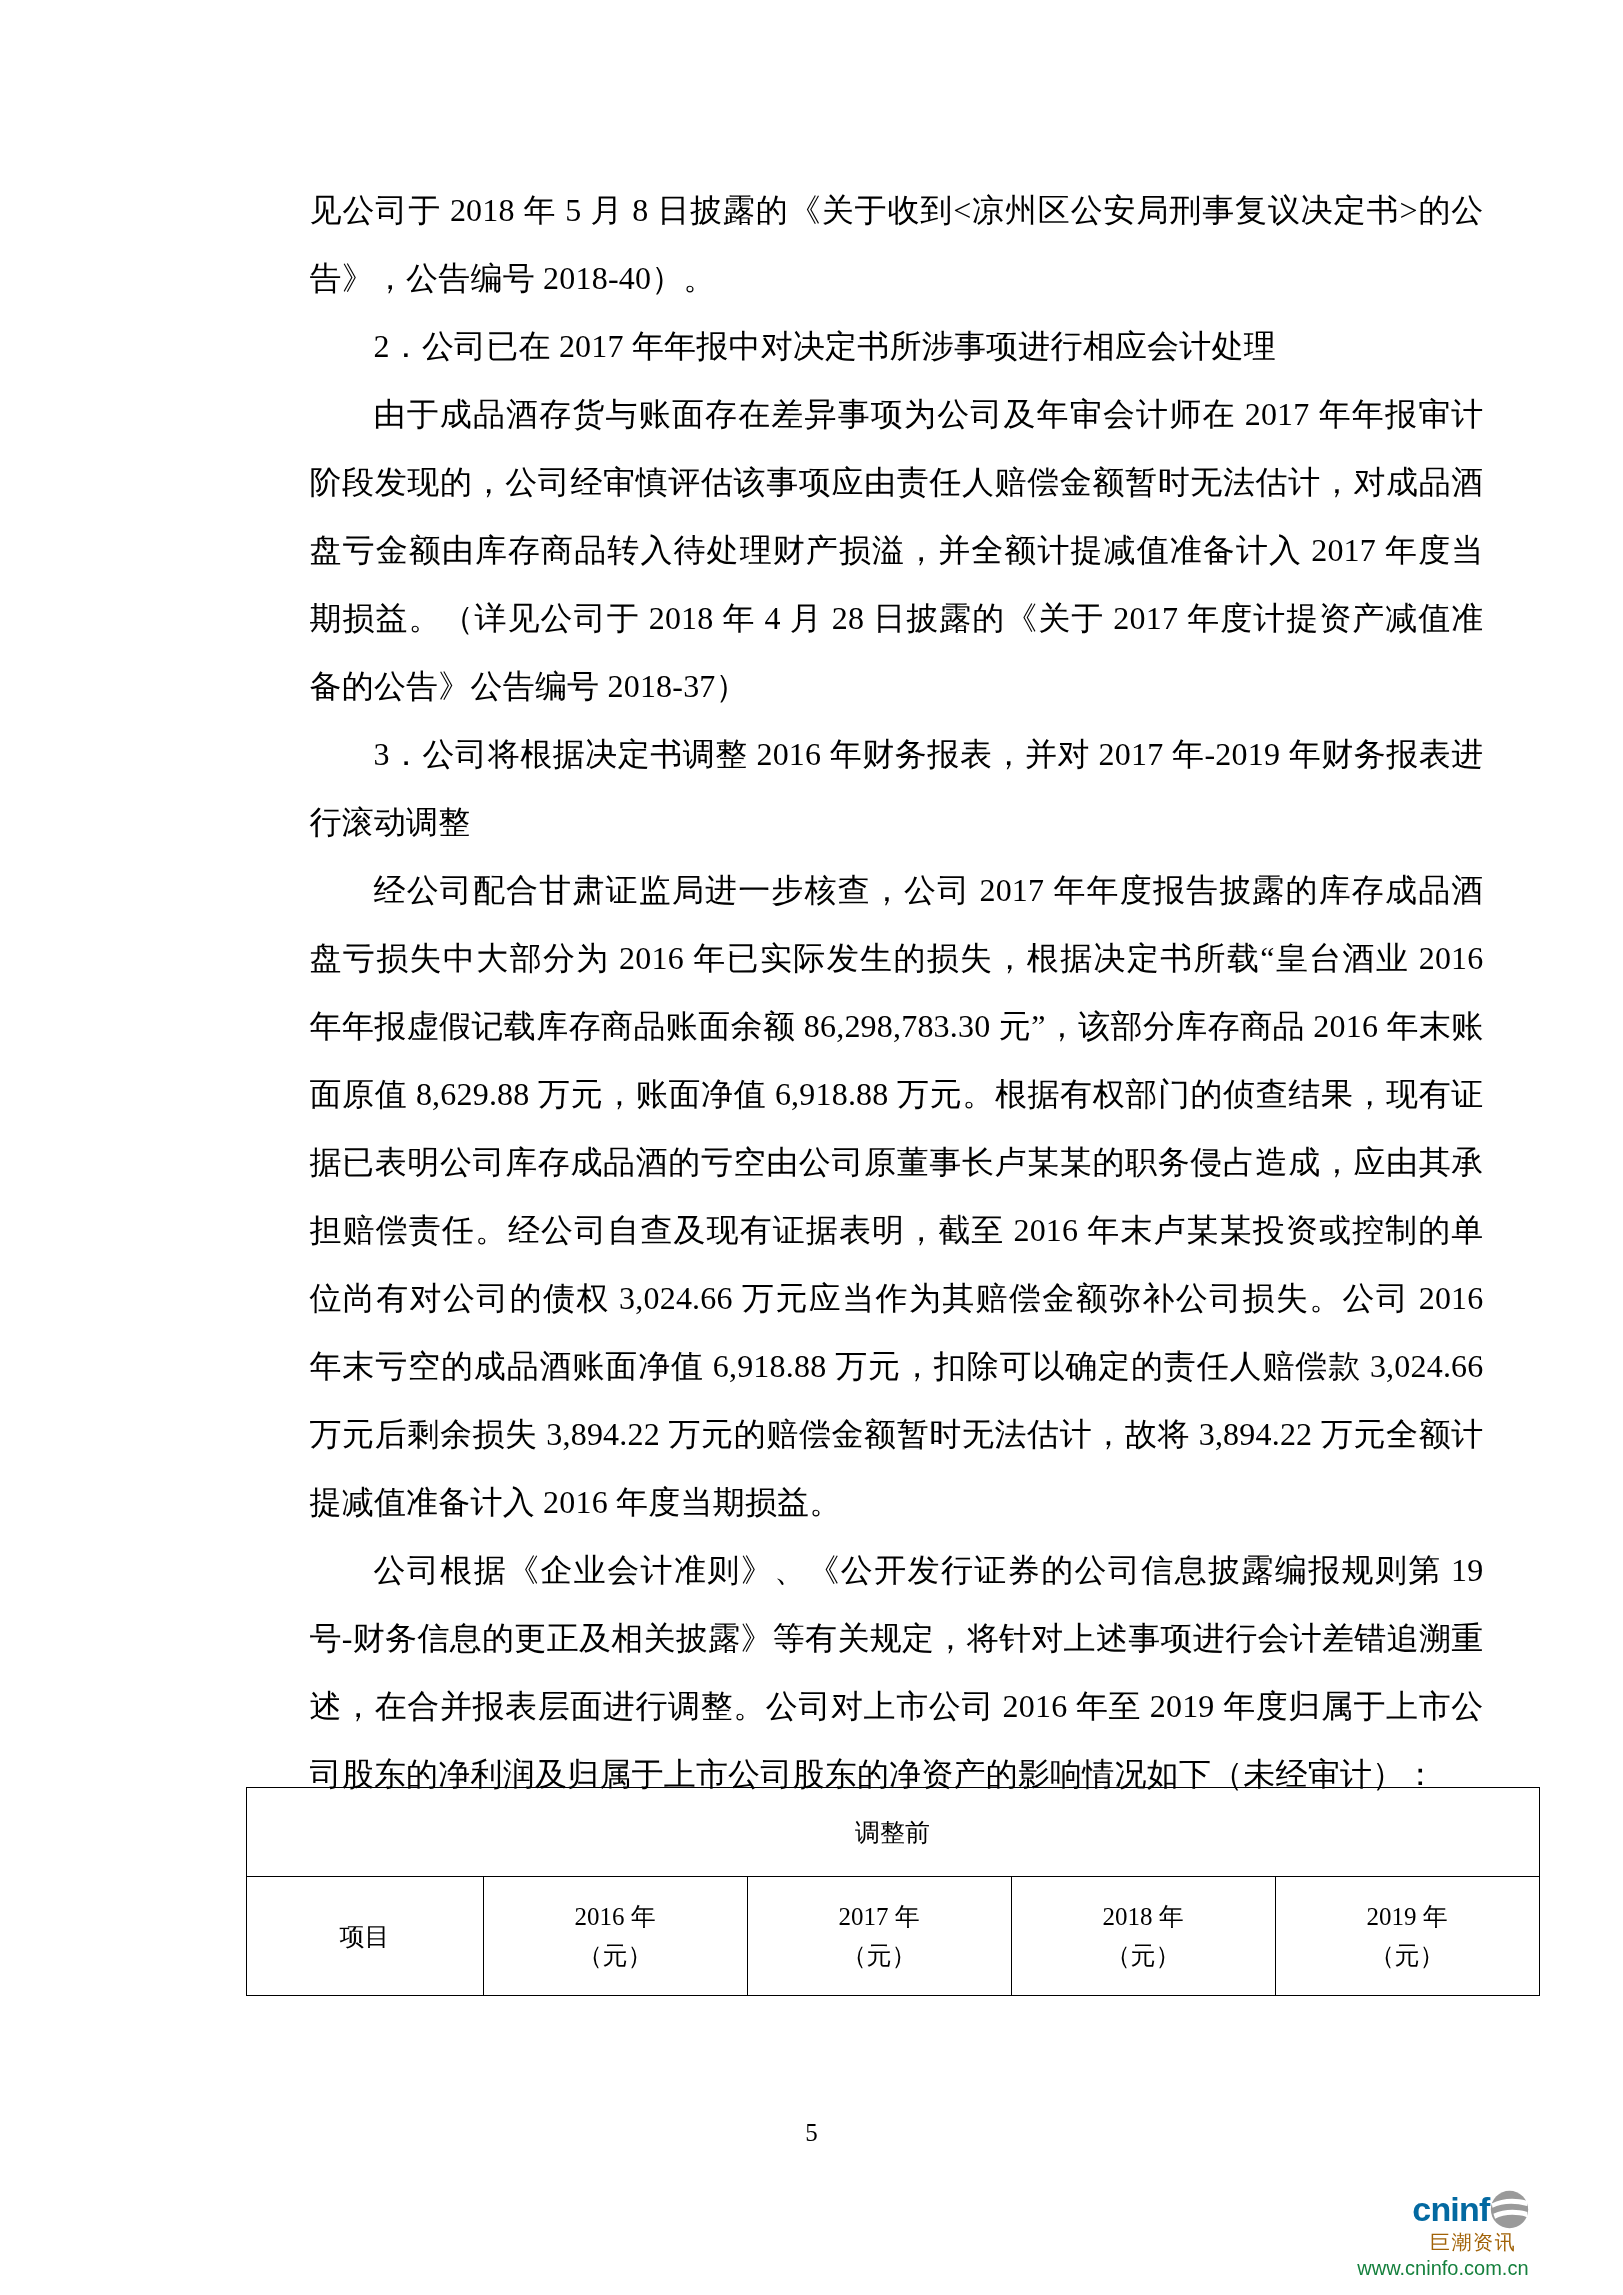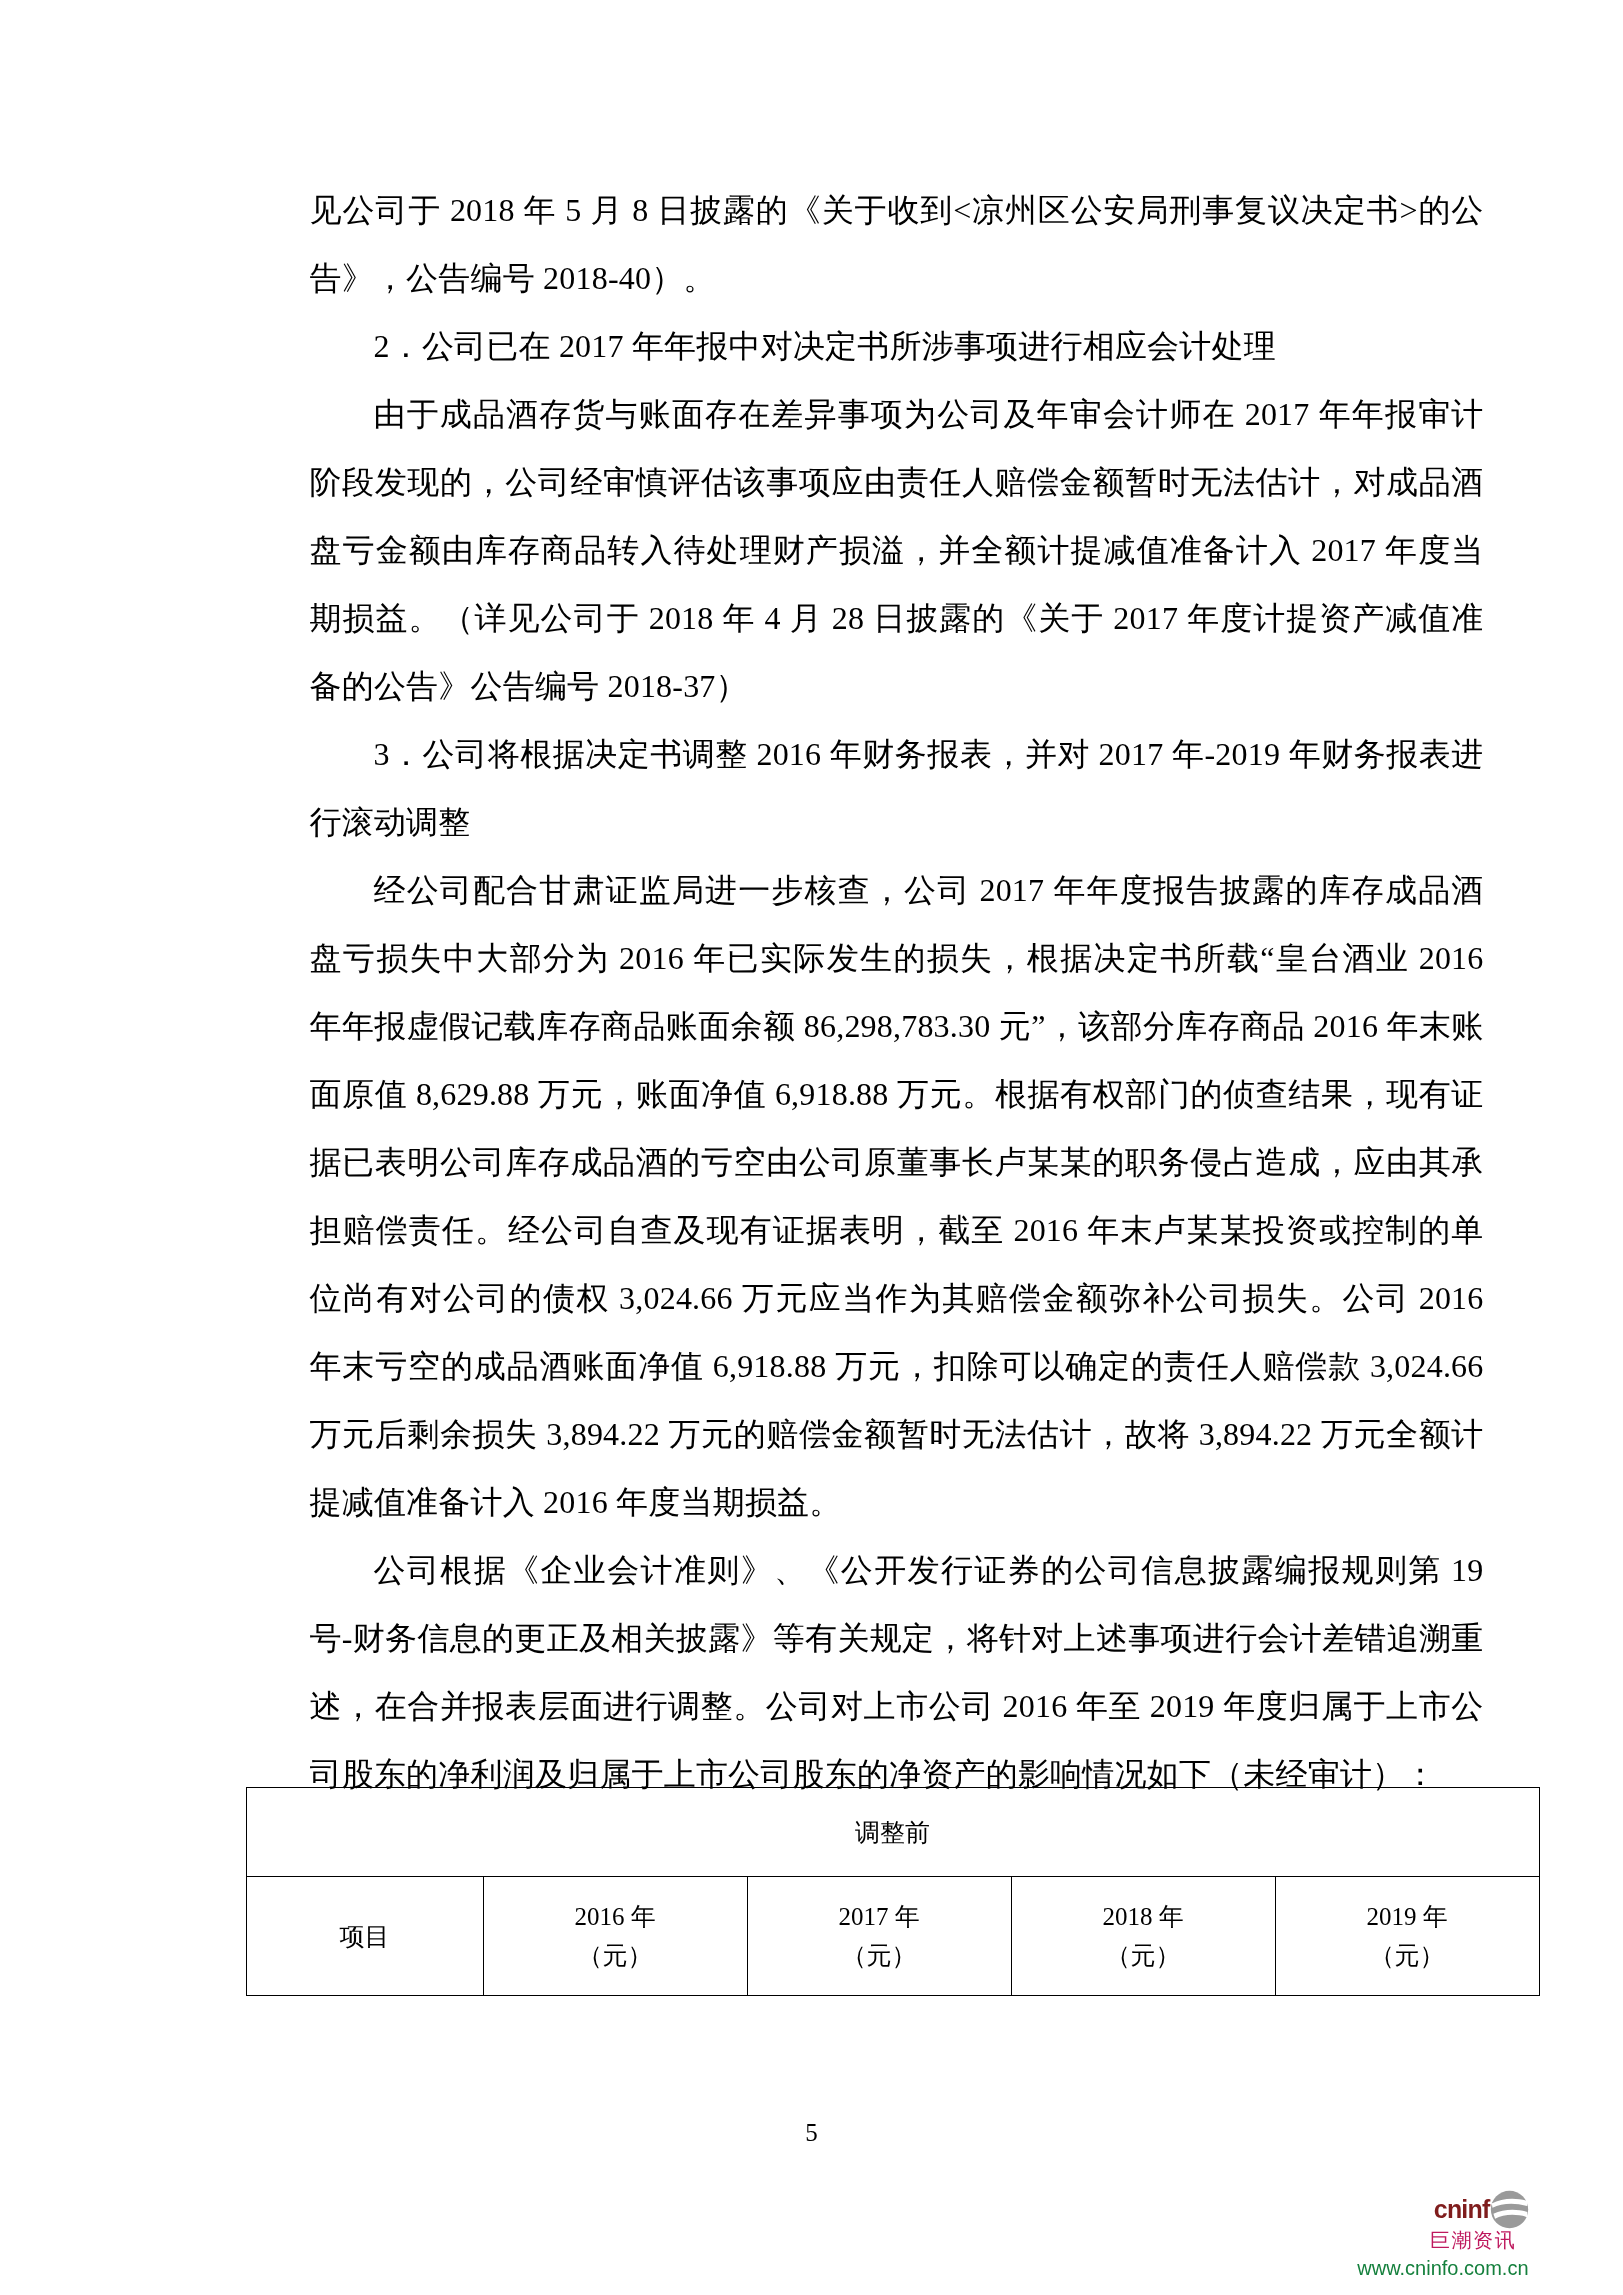--- a/index.html
+++ b/index.html
@@ -115,37 +115,37 @@
     user-select: none;
   }
   .wm-row {
     display: flex;
     align-items: center;
     justify-content: flex-end;
     gap: 5px;
   }
   .wm-main {
     font-family: "Liberation Sans", sans-serif;
-    font-size: 25px;
+    font-size: 34px;
     font-weight: bold;
-    color: #7f1d1d;
+    color: #0369a1;
     letter-spacing: -0.8px;
     line-height: 1;
   }
   .wm-globe {
     width: 39px;
     height: 39px;
     position: relative;
     display: inline-block;
     margin-left: -5px;
   }
   .wm-sub {
-    font-family: Liberation Mono, monospace;
+    font-family: Liberation Sans, sans-serif;
     font-size: 20px;
-    color: #be185d;
+    color: #a16207;
     letter-spacing: 1.7px;
     line-height: 1.2;
     margin-top: 1.7px;
     padding-right: 12px;
   }
   .wm-url {
     font-family: "Liberation Sans", sans-serif;
     font-size: 20px;
     color: #15803d;
     line-height: 1.2;

